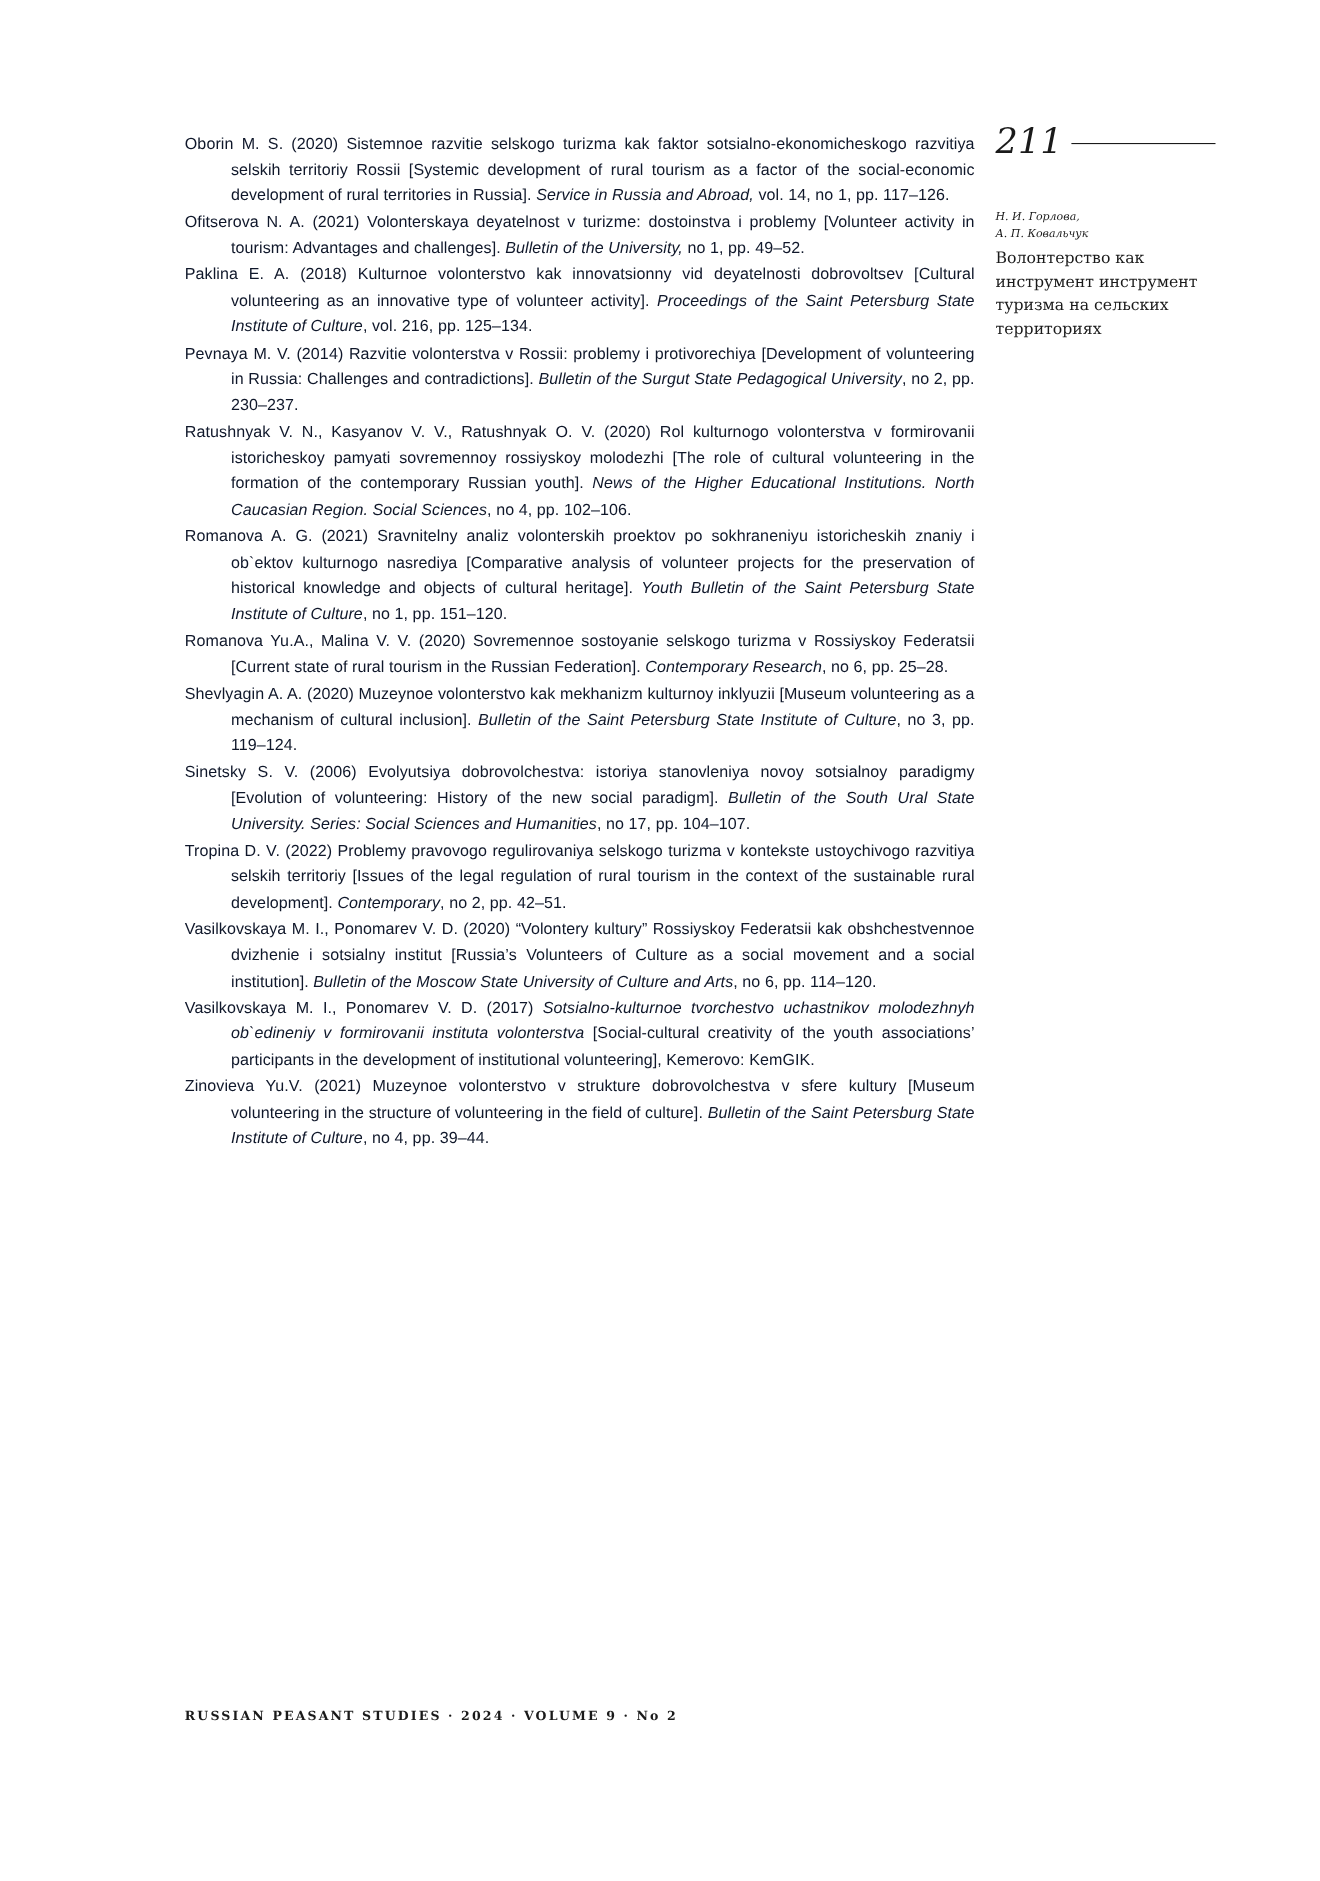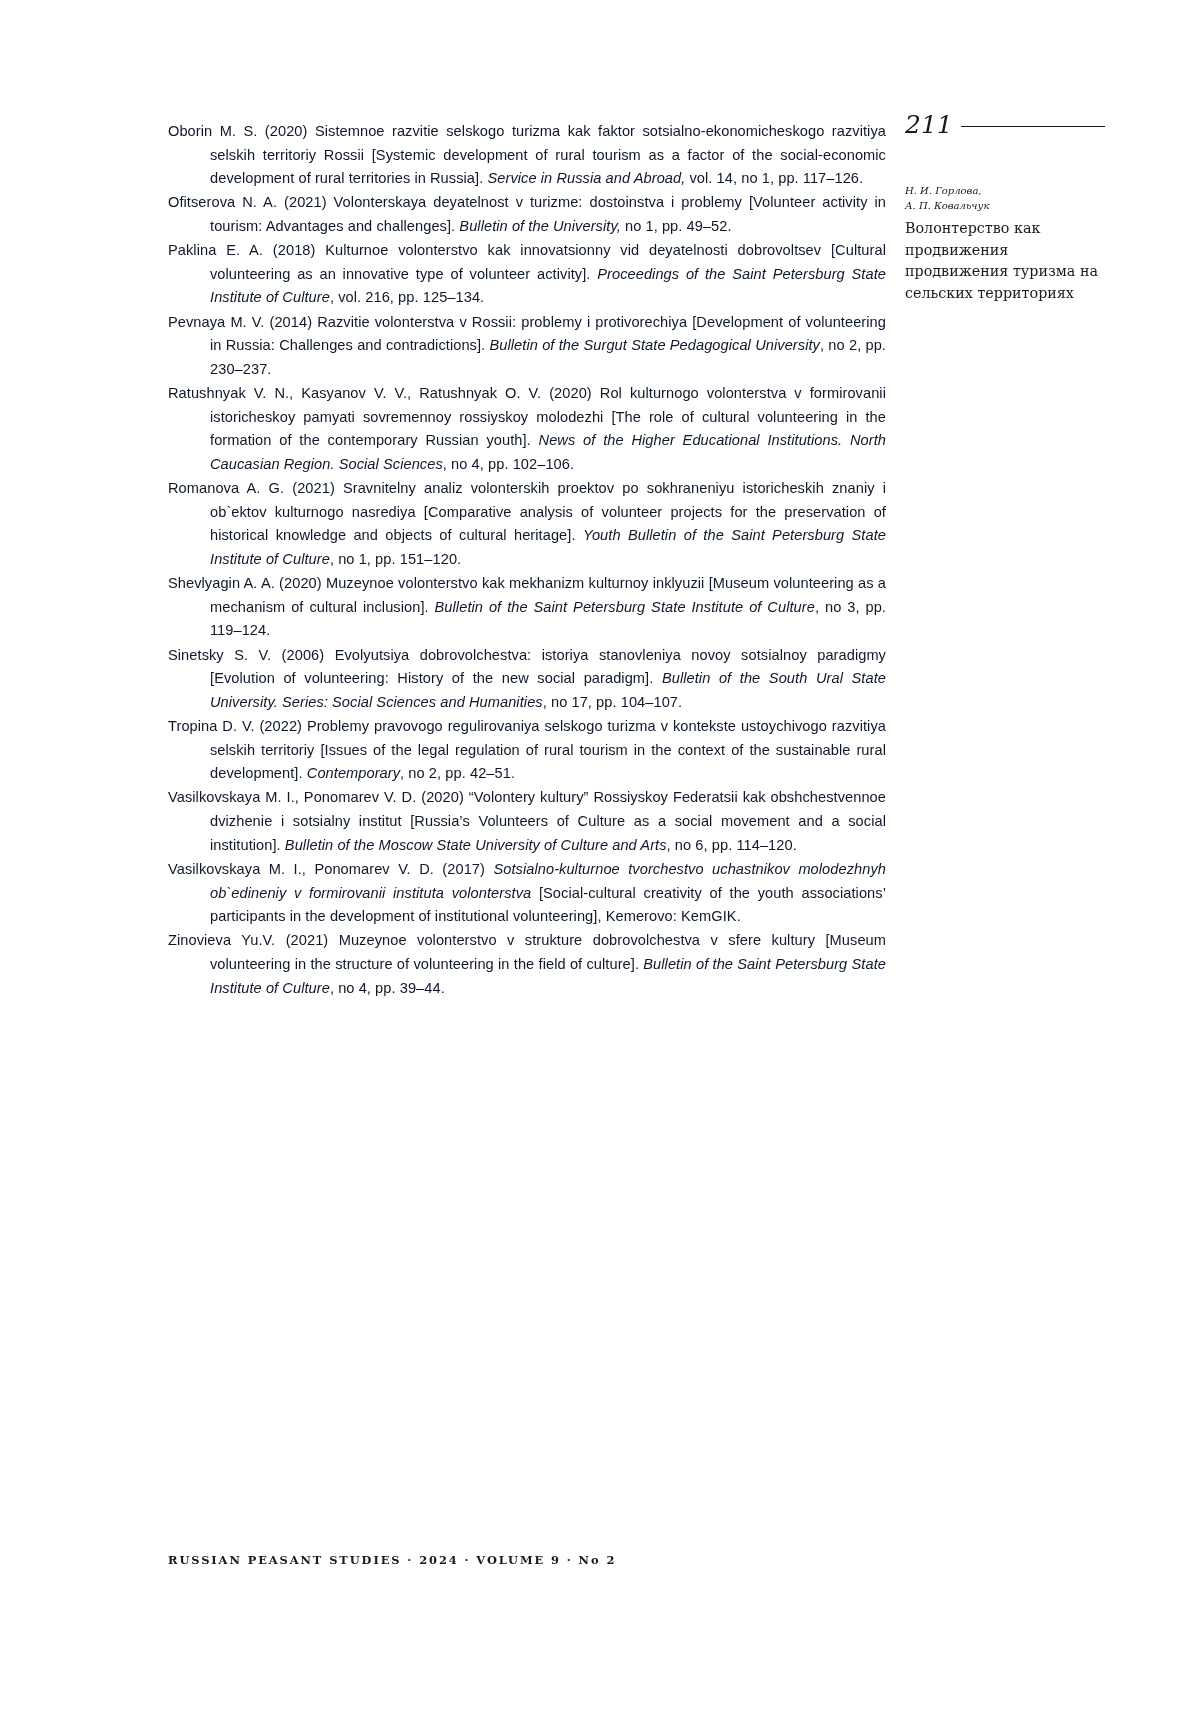--- a/index.html
+++ b/index.html
@@ -51,21 +51,21 @@
   }
   .page-number-row {
     display: flex;
     align-items: center;
     gap: 8px;
     margin-bottom: 46px;
   }
   .page-number {
     font-family: "DejaVu Serif", serif;
     font-style: italic;
-    font-size: 25px;
+    font-size: 32px;
     color: #1a1a1a;
     line-height: 1;
   }
   .page-rule {
     flex: 1 1 auto;
     height: 1px;
     background: #1a1a1a;
     margin-top: 4px;
   }
   .margin-authors {
@@ -102,35 +102,36 @@
 
 <div class="page">
 
   <div class="refs">
       <p class="ref"><span>Oborin M. S. (2020) Sistemnoe razvitie selskogo turizma kak faktor sotsialno-ekonomicheskogo razvitiya selskih territoriy Rossii [Systemic development of rural tourism as a factor of the social-economic development of rural territories in Russia]. </span><i>Service in Russia and Abroad,</i><span> vol. 14, no 1, pp. 117–126.</span></p>
       <p class="ref"><span>Ofitserova N. A. (2021) Volonterskaya deyatelnost v turizme: dostoinstva i problemy [Volunteer activity in tourism: Advantages and challenges]. </span><i>Bulletin of the University,</i><span> no 1, pp. 49–52.</span></p>
       <p class="ref"><span>Paklina E. A. (2018) Kulturnoe volonterstvo kak innovatsionny vid deyatelnosti dobrovoltsev [Cultural volunteering as an innovative type of volunteer activity]. </span><i>Proceedings of the Saint Petersburg State Institute of Culture</i><span>, vol. 216, pp. 125–134.</span></p>
       <p class="ref"><span>Pevnaya M. V. (2014) Razvitie volonterstva v Rossii: problemy i protivorechiya [Development of volunteering in Russia: Challenges and contradictions]. </span><i>Bulletin of the Surgut State Pedagogical University</i><span>, no 2, pp. 230–237.</span></p>
       <p class="ref"><span>Ratushnyak V. N., Kasyanov V. V., Ratushnyak O. V. (2020) Rol kulturnogo volonterstva v formirovanii istoricheskoy pamyati sovremennoy rossiyskoy molodezhi [The role of cultural volunteering in the formation of the contemporary Russian youth]. </span><i>News of the Higher Educational Institutions. North Caucasian Region. Social Sciences</i><span>, no 4, pp. 102–106.</span></p>
       <p class="ref"><span>Romanova A. G. (2021) Sravnitelny analiz volonterskih proektov po sokhraneniyu istoricheskih znaniy i ob`ektov kulturnogo nasrediya [Comparative analysis of volunteer projects for the preservation of historical knowledge and objects of cultural heritage]. </span><i>Youth Bulletin of the Saint Petersburg State Institute of Culture</i><span>, no 1, pp. 151–120.</span></p>
+      <p class="ref"><span>Romanova Yu.A., Malina V. V. (2020) Sovremennoe sostoyanie selskogo turizma v Rossiyskoy Federatsii [Current state of rural tourism in the Russian Federation]. </span><i>Contemporary Research</i><span>, no 6, pp. 25–28.</span></p>
       <p class="ref"><span>Shevlyagin A. A. (2020) Muzeynoe volonterstvo kak mekhanizm kulturnoy inklyuzii [Museum volunteering as a mechanism of cultural inclusion]. </span><i>Bulletin of the Saint Petersburg State Institute of Culture</i><span>, no 3, pp. 119–124.</span></p>
       <p class="ref"><span>Sinetsky S. V. (2006) Evolyutsiya dobrovolchestva: istoriya stanovleniya novoy sotsialnoy paradigmy [Evolution of volunteering: History of the new social paradigm]. </span><i>Bulletin of the South Ural State University. Series: Social Sciences and Humanities</i><span>, no 17, pp. 104–107.</span></p>
       <p class="ref"><span>Tropina D. V. (2022) Problemy pravovogo regulirovaniya selskogo turizma v kontekste ustoychivogo razvitiya selskih territoriy [Issues of the legal regulation of rural tourism in the context of the sustainable rural development]. </span><i>Contemporary</i><span>, no 2, pp. 42–51.</span></p>
       <p class="ref"><span>Vasilkovskaya M. I., Ponomarev V. D. (2020) “Volontery kultury” Rossiyskoy Federatsii kak obshchestvennoe dvizhenie i sotsialny institut [Russia’s Volunteers of Culture as a social movement and a social institution]. </span><i>Bulletin of the Moscow State University of Culture and Arts</i><span>, no 6, pp. 114–120.</span></p>
       <p class="ref"><span>Vasilkovskaya M. I., Ponomarev V. D. (2017) </span><i>Sotsialno-kulturnoe tvorchestvo uchastnikov molodezhnyh ob`edineniy v formirovanii instituta volonterstva</i><span> [Social-cultural creativity of the youth associations’ participants in the development of institutional volunteering], Kemerovo: KemGIK.</span></p>
       <p class="ref"><span>Zinovieva Yu.V. (2021) Muzeynoe volonterstvo v strukture dobrovolchestva v sfere kultury [Museum volunteering in the structure of volunteering in the field of culture]. </span><i>Bulletin of the Saint Petersburg State Institute of Culture</i><span>, no 4, pp. 39–44.</span></p>
     </div>
 
   <div class="margin-col">
     <div class="page-number-row">
       <span class="page-number">211</span>
       <span class="page-rule"></span>
     </div>
     <div class="margin-authors">
       <div>Н. И. Горлова,</div>
       <div>А. П. Ковальчук</div>
     </div>
-    <div class="margin-title">Волонтерство как продвижения продвижения туризма на сельских территориях</div>
+    <div class="margin-title">Волонтерство как инструмент инструмент туризма на сельских территориях</div>
   </div>
 
   <div class="footer">RUSSIAN PEASANT STUDIES · 2024 · VOLUME 9 · No 2</div>
 
 </div>
 
 </body></html>

